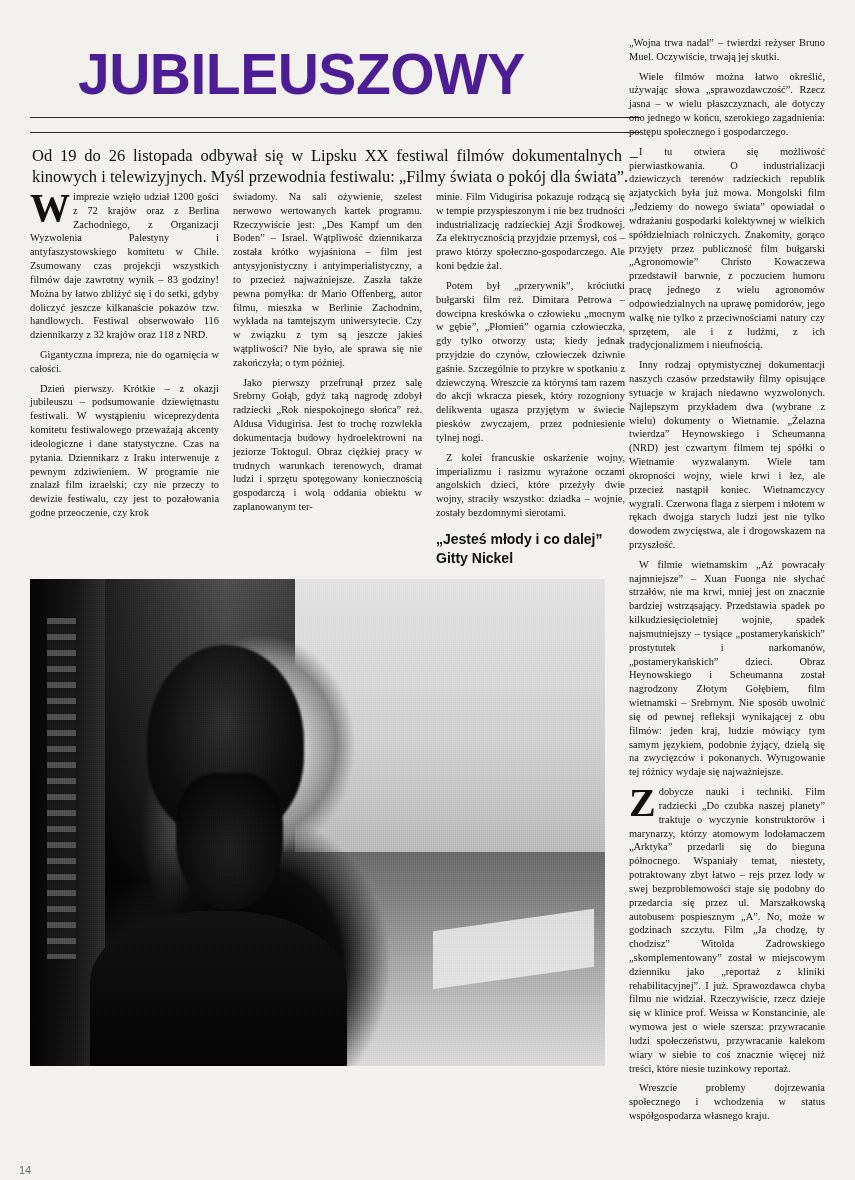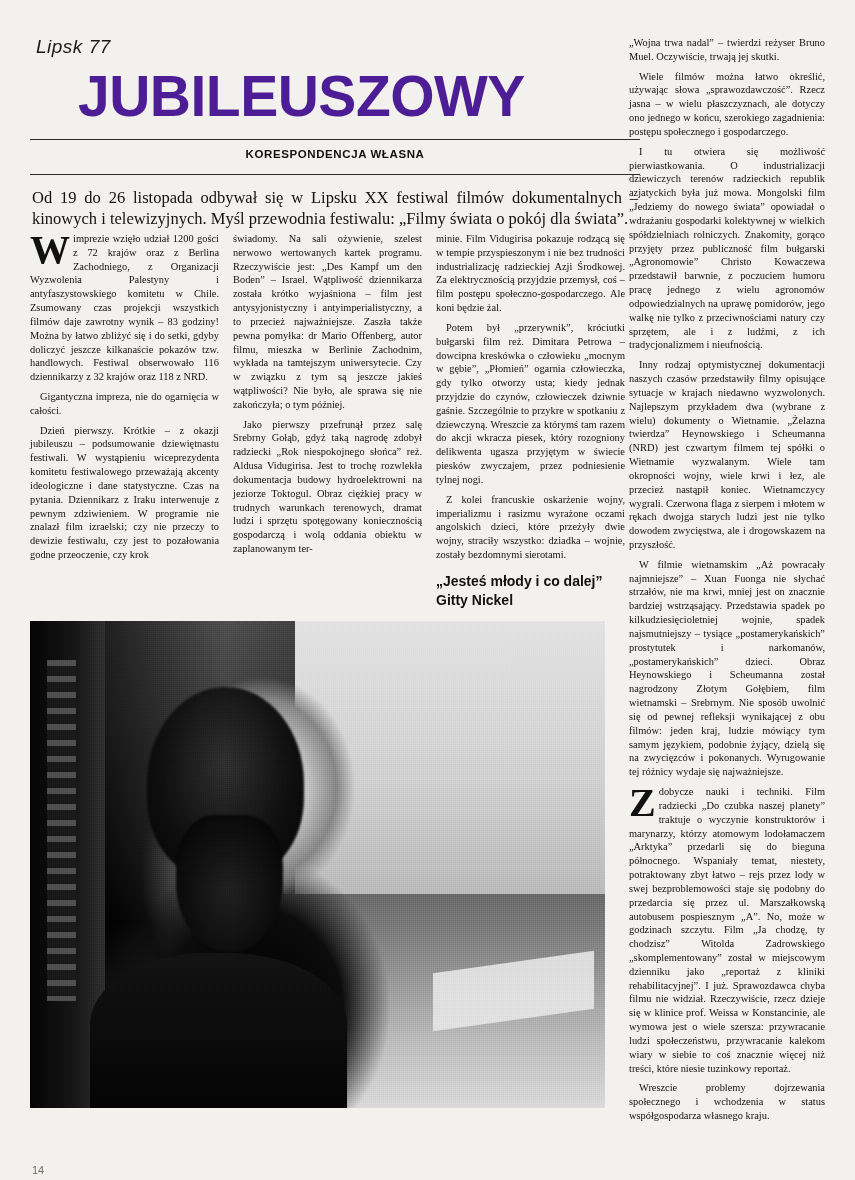--- a/index.html
+++ b/index.html
@@ -203,21 +203,21 @@
     position: absolute;
     left: 4%;
     bottom: 0;
     width: 72%;
     height: 34%;
     border-radius: 46% 46% 0 0;
     background: linear-gradient(180deg, #222120 0%, #141413 100%);
   }
   .folio {
     position: absolute;
-    left: 32px;
+    left: 19px;
     bottom: 4px;
     font-family: "Liberation Sans", sans-serif;
     font-size: 11px;
     color: #6f6d68;
   }
   
   .right-top {
     position: absolute;
     right: 30px;
     top: 36px;
@@ -233,42 +233,40 @@
     width: 610px;
   }
 </style>
 </head>
 <body>
 
 <div class="page">
 
   <div class="leftblock">
 
-    <div class="kicker">Lipsk 77</div>
 
     <h1 class="headline">JUBILEUSZOWY</h1>
 
     <hr class="rule">
-    <div class="corr">KORESPONDENCJA WŁASNA</div>
     <hr class="rule thin">
 
     <p class="lead">Od 19 do 26 listopada odbywał się w Lipsku XX festiwal filmów dokumentalnych – kinowych i telewizyjnych. Myśl przewodnia festiwalu: „Filmy świata o pokój dla świata”.</p>
 
     <div class="cols">
       <div class="col">
         <p class="noind dropcap-para">W imprezie wzięło udział 1200 gości z 72 krajów oraz z Berlina Zachodniego, z Organizacji Wyzwolenia Palestyny i antyfaszystowskiego komitetu w Chile. Zsumowany czas projekcji wszystkich filmów daje zawrotny wynik – 83 godziny! Można by łatwo zbliżyć się i do setki, gdyby doliczyć jeszcze kilkanaście pokazów tzw. handlowych. Festiwal obserwowało 116 dziennikarzy z 32 krajów oraz 118 z NRD.</p>
         <p>Gigantyczna impreza, nie do ogarnięcia w całości.</p>
         <p>Dzień pierwszy. Krótkie – z okazji jubileuszu – podsumowanie dziewiętnastu festiwali. W wystąpieniu wiceprezydenta komitetu festiwalowego przeważają akcenty ideologiczne i dane statystyczne. Czas na pytania. Dziennikarz z Iraku interwenuje z pewnym zdziwieniem. W programie nie znalazł film izraelski; czy nie przeczy to dewizie festiwalu, czy jest to pozałowania godne przeoczenie, czy krok</p>
       </div>
       <div class="col">
         <p class="noind">świadomy. Na sali ożywienie, szelest nerwowo wertowanych kartek programu. Rzeczywiście jest: „Des Kampf um den Boden” – Israel. Wątpliwość dziennikarza została krótko wyjaśniona – film jest antysyjonistyczny i antyimperialistyczny, a to przecież najważniejsze. Zaszła także pewna pomyłka: dr Mario Offenberg, autor filmu, mieszka w Berlinie Zachodnim, wykłada na tamtejszym uniwersytecie. Czy w związku z tym są jeszcze jakieś wątpliwości? Nie było, ale sprawa się nie zakończyła; o tym później.</p>
         <p>Jako pierwszy przefrunął przez salę Srebrny Gołąb, gdyż taką nagrodę zdobył radziecki „Rok niespokojnego słońca” reż. Aldusa Vidugirisa. Jest to trochę rozwlekła dokumentacja budowy hydroelektrowni na jeziorze Toktogul. Obraz ciężkiej pracy w trudnych warunkach terenowych, dramat ludzi i sprzętu spotęgowany koniecznością gospodarczą i wolą oddania obiektu w zaplanowanym ter-</p>
       </div>
       <div class="col">
-        <p class="noind">minie. Film Vidugirisa pokazuje rodzącą się w tempie przyspieszonym i nie bez trudności industrializację radzieckiej Azji Środkowej. Za elektrycznością przyjdzie przemysł, coś – film postępu społeczno-gospodarczego. Ale koni będzie żal.</p>
+        <p class="noind">minie. Film Vidugirisa pokazuje rodzącą się w tempie przyspieszonym i nie bez trudności industrializację radzieckiej Azji Środkowej. Za elektrycznością przyjdzie przemysł, coś – prawo którzy społeczno-gospodarczego. Ale koni będzie żal.</p>
         <p>Potem był „przerywnik”, króciutki bułgarski film reż. Dimitara Petrowa – dowcipna kreskówka o człowieku „mocnym w gębie”, „Płomień” ogarnia człowieczka, gdy tylko otworzy usta; kiedy jednak przyjdzie do czynów, człowieczek dziwnie gaśnie. Szczególnie to przykre w spotkaniu z dziewczyną. Wreszcie za którymś tam razem do akcji wkracza piesek, który rozogniony delikwenta ugasza przyjętym w świecie piesków zwyczajem, przez podniesienie tylnej nogi.</p>
         <p>Z kolei francuskie oskarżenie wojny, imperializmu i rasizmu wyrażone oczami angolskich dzieci, które przeżyły dwie wojny, straciły wszystko: dziadka – wojnie, zostały bezdomnymi sierotami.</p>
         <div class="caption">„Jesteś młody i co dalej” Gitty Nickel</div>
       </div>
     </div>
 
     <div class="photo-wrap">
       <div class="photo">
         <div class="sky"></div>
         <div class="ground"></div>

